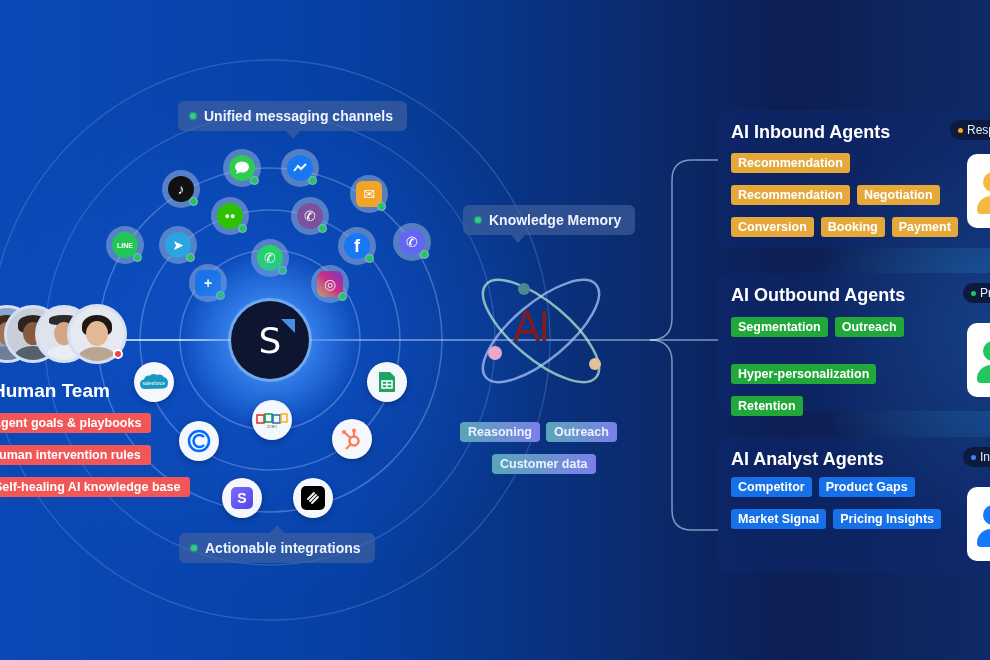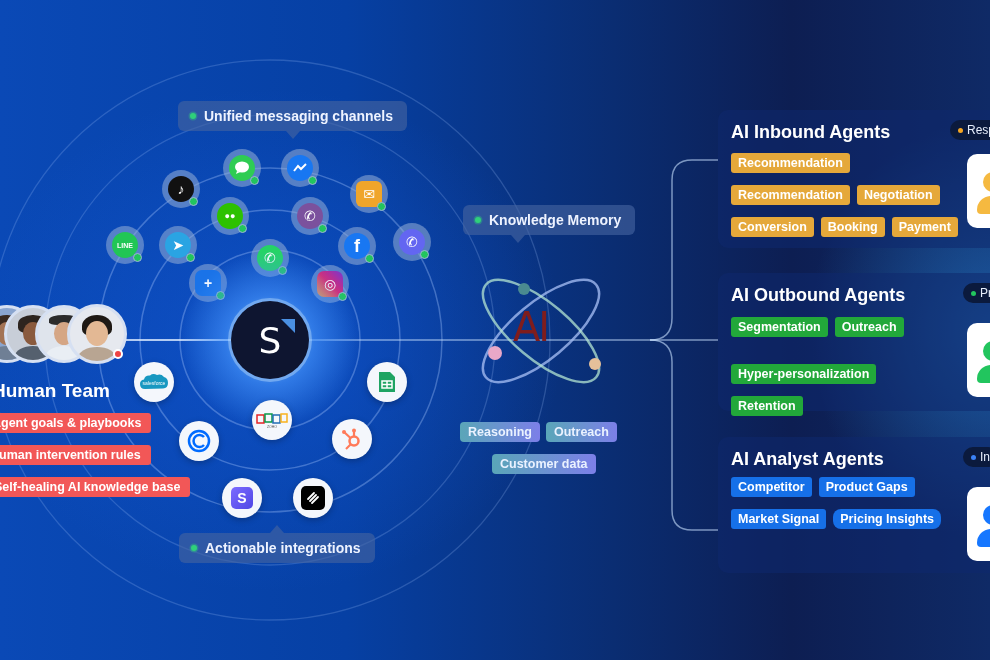--- a/index.html
+++ b/index.html
@@ -330,21 +330,21 @@
   <div class="card" style="top:437px; height:136px;">
     <div class="title">AI Analyst Agents</div>
     <div class="status" style="left:245px;">
       <span class="sdot" style="background:#3b82f6;"></span>
         <span>In</span>
     </div>
     <div class="tags" style="top:40px;">
       <span class="tag" style="background:#1670e8;">Competitor</span>
       <span class="tag" style="background:#1670e8;">Product Gaps</span>
       <span class="tag" style="background:#1670e8;">Market Signal</span>
-      <span class="tag" style="background:#1670e8;border-radius:8px;">Pricing Insights</span>
+      <span class="tag" style="background:#1670e8;">Pricing Insights</span>
     </div>
     <div class="avatar-tile" style="top:50px;">
       <div class="head" style="background:#1677ff;"></div>
         <div class="torso" style="background:#1677ff;"></div>
     </div>
   </div>
 
 </div>
 
 </body></html>

